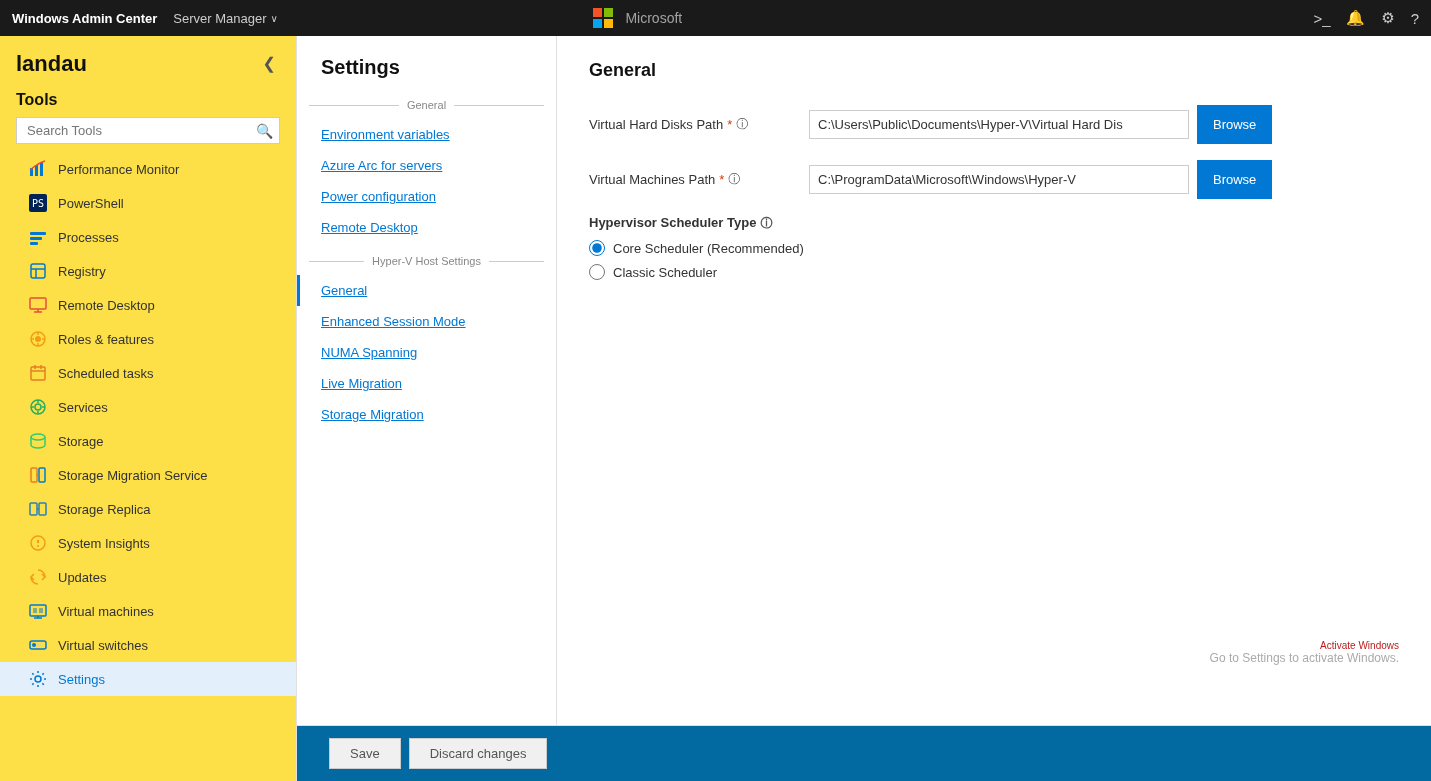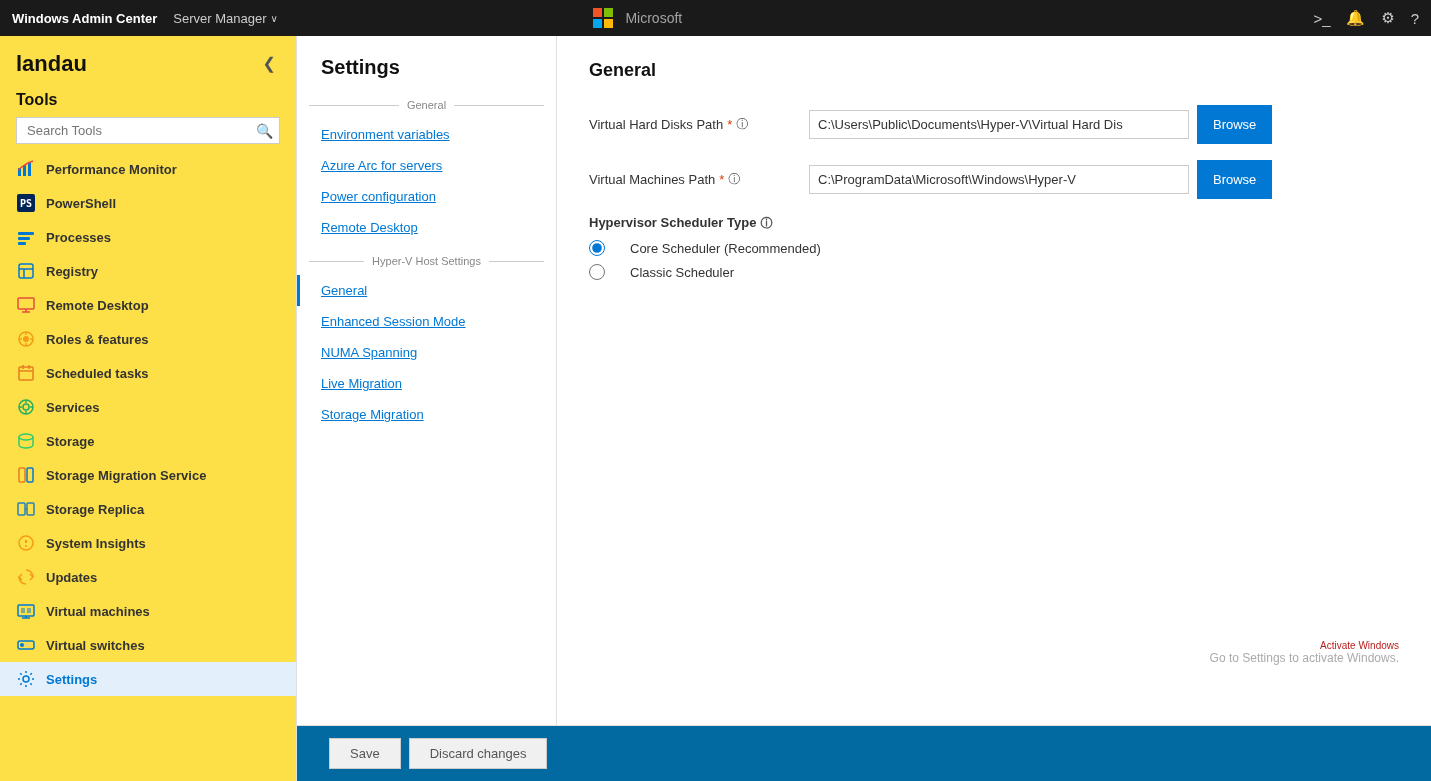--- a/index.html
+++ b/index.html
@@ -50,26 +50,25 @@
       font-size: 13px;
       color: #333;
       outline: none;
     }
     .search-icon-btn { position: absolute; right: 6px; top: 50%; transform: translateY(-50%); background: none; border: none; cursor: pointer; color: #555; font-size: 14px; }
 
     .sidebar-list { overflow-y: auto; flex: 1; }
     .sidebar-item {
       display: flex;
       align-items: center;
-      padding: 7px 16px;
+      padding: 7px 28px;
       cursor: pointer;
       gap: 10px;
       color: #333;
       font-size: 13px;
-      font-weight: bold;
     }
     .sidebar-item.active { background: #e3f0fc; color: #0078d4; }
     .sidebar-item .item-icon { width: 20px; height: 20px; flex-shrink: 0; display: flex; align-items: center; justify-content: center; font-size: 14px; }
     .sidebar-item .item-label { flex: 1; }
 
     
     .settings-panel {
       width: 260px;
       border-right: 1px solid #e0e0e0;
       padding: 20px 0;
@@ -117,21 +116,21 @@
       font-size: 13px;
       cursor: pointer;
       font-weight: 500;
     }
 
     .scheduler-section { margin-top: 8px; }
     .scheduler-label { font-size: 13px; color: #333; margin-bottom: 8px; display: flex; gap: 4px; font-weight: bold; }
     .scheduler-label .info-icon { color: #555; font-size: 12px; cursor: pointer; }
 
     .radio-group { display: flex; flex-direction: column; gap: 8px; margin-left: 0; }
-    .radio-option { display: flex; align-items: center; gap: 25px; cursor: pointer; font-size: 13px; }
+    .radio-option { display: flex; align-items: center; gap: 8px; cursor: pointer; font-size: 13px; }
     .radio-option input[type="radio"] { accent-color: #0078d4; width: 16px; height: 16px; cursor: pointer; }
 
     
     .bottom-bar {
       border-top: 1px solid #e0e0e0;
       padding: 12px 32px;
       display: flex;
       gap: 8px;
       background: #0369a1;
       flex-shrink: 0;

